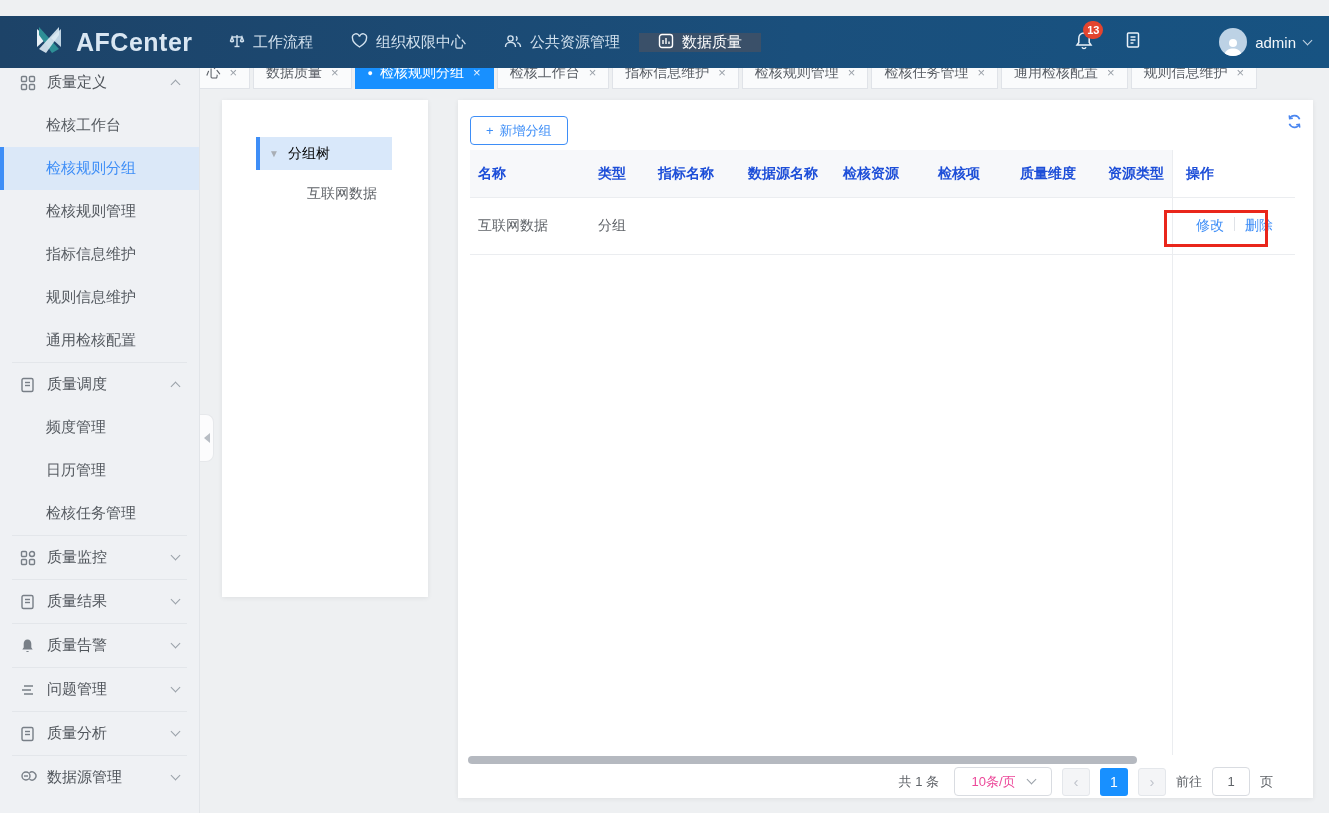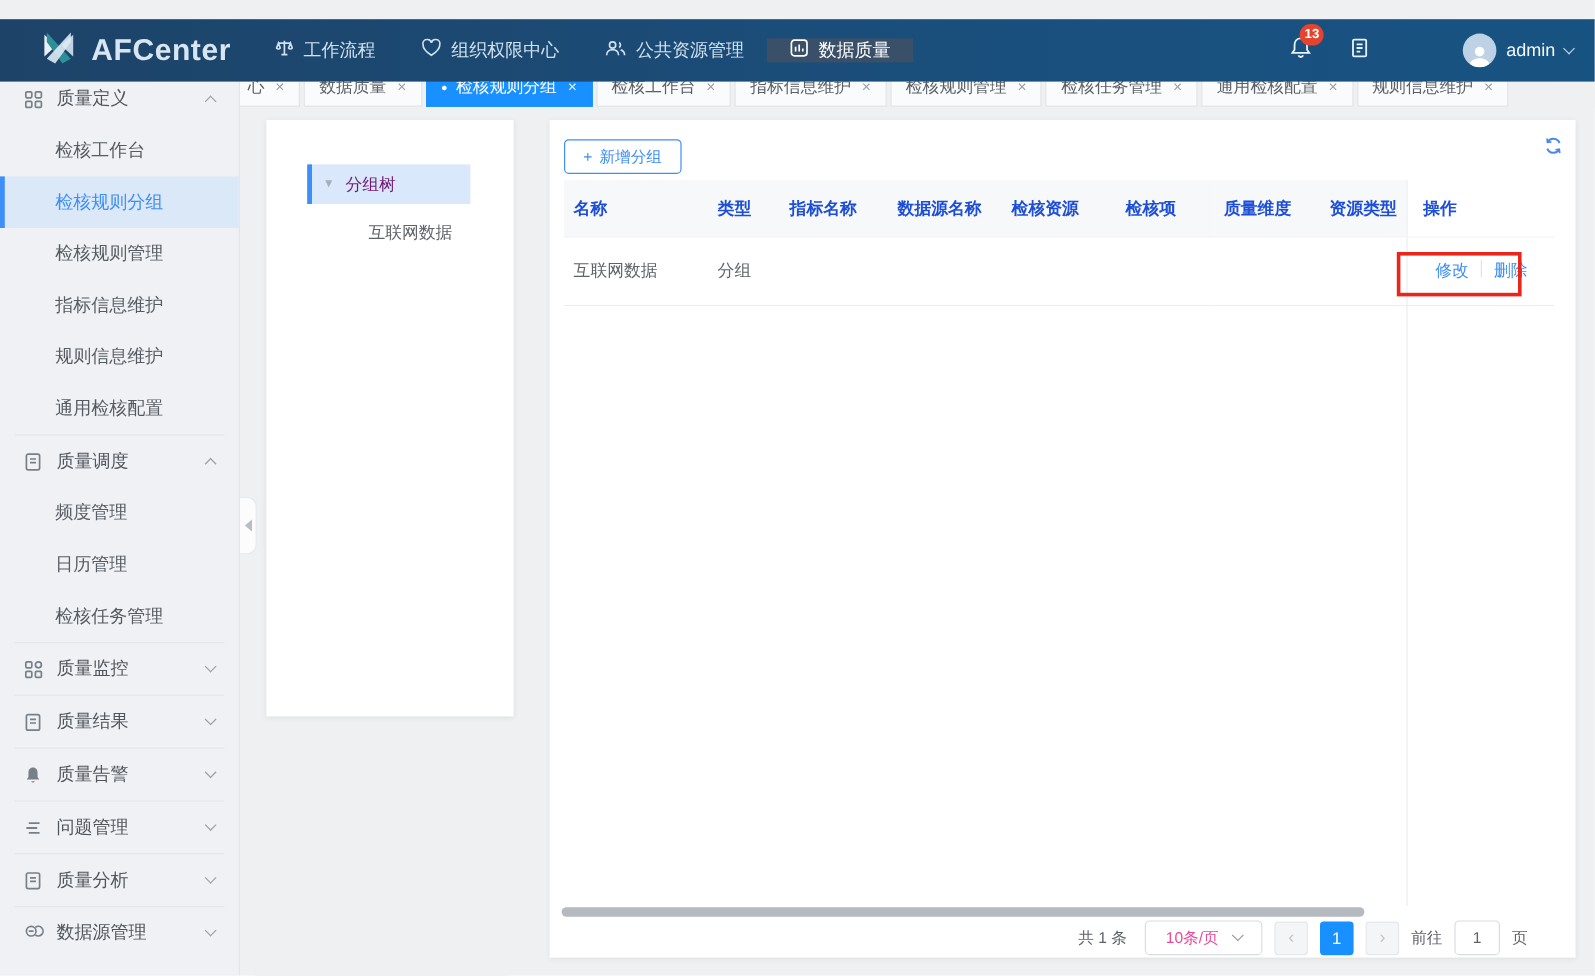--- a/index.html
+++ b/index.html
@@ -55,21 +55,21 @@
     background:#fcfcfd; border:1px solid #e6e8eb; border-left:none; border-radius:0 8px 8px 0;
     display:flex; align-items:center; justify-content:center; cursor:pointer; z-index:11; }
   .tri-left { width:0; height:0; border-top:5px solid transparent; border-bottom:5px solid transparent; border-right:6px solid #b8bdc4; }
 
   
   .tree-card { position:absolute; left:222px; top:100px; width:206px; height:497px;
     background:#fff; box-shadow:0 1px 5px rgba(0,0,0,.07); }
   .tree-root { margin:37px 0 0 34px; width:136px; height:33px; background:#d9e8fa;
     border-left:4px solid #3e8ef7; display:flex; align-items:center; padding-left:9px; cursor:pointer; }
   .tree-caret { color:#a9aeb5; font-size:10px; margin-right:9px; }
-  .tree-root-label { color:#701a75; font-size:14px; }
+  .tree-root-label { color:#000000; font-size:14px; }
   .tree-child { margin:15px 0 0 85px; color:#5f6368; font-size:14px; cursor:pointer; }
 
   
   .main-card { position:absolute; left:458px; top:100px; width:855px; height:698px;
     background:#fff; box-shadow:0 1px 5px rgba(0,0,0,.07); }
   .add-btn { position:absolute; left:12px; top:16px; height:29px; padding:0 15px;
     background:#fff; border:1px solid #3e8ef7; border-radius:4px; color:#3e8ef7; font-size:13px;
     display:flex; align-items:center; gap:6px; cursor:pointer; font-family:inherit; }
   .refresh { position:absolute; right:10px; top:13px; cursor:pointer; }
 

